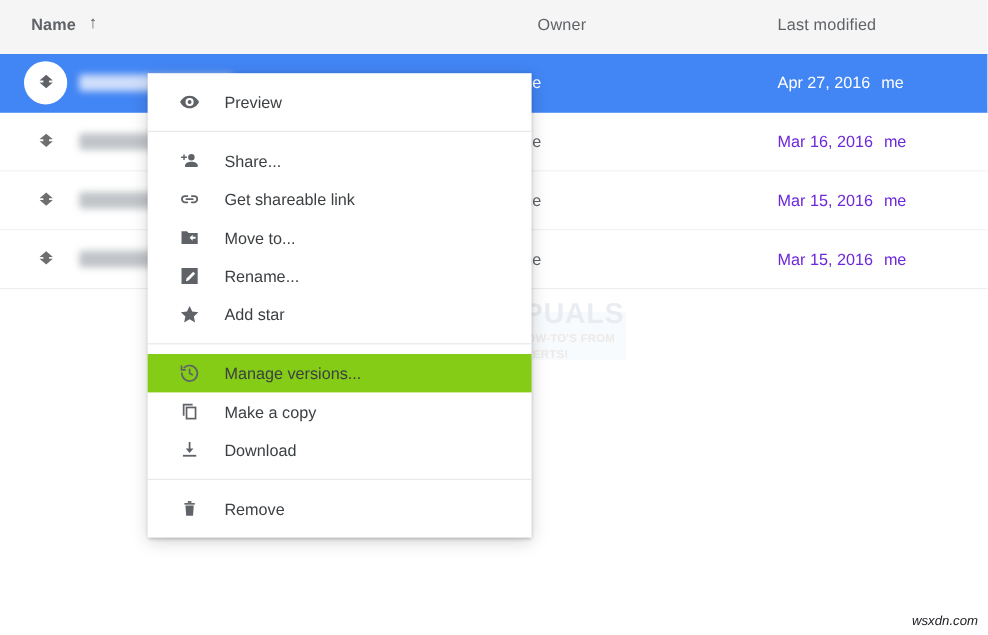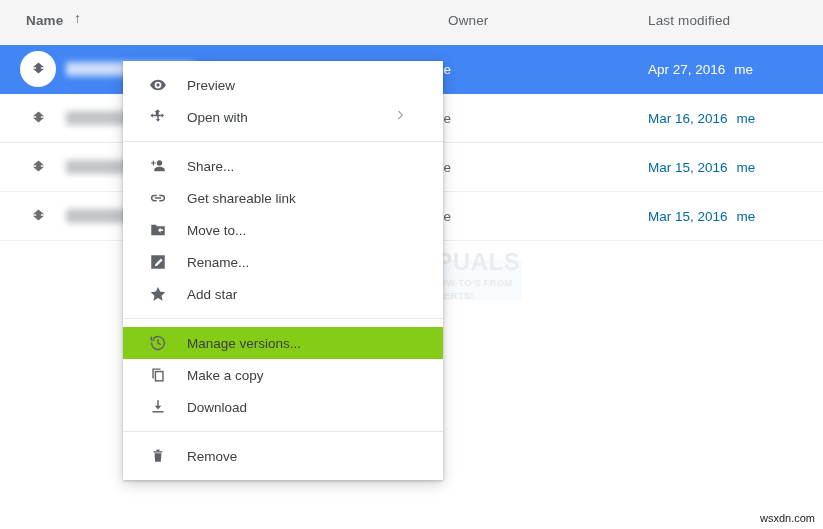--- a/index.html
+++ b/index.html
@@ -94,21 +94,21 @@
     left: 436px; top: 50%;
     transform: translateY(-50%);
     font-size: 13.5px;
     color: #5f6368;
   }
   .row-modified {
     position: absolute;
     left: 648px; top: 50%;
     transform: translateY(-50%);
     font-size: 13.5px;
-    color: #0369a1;
+    color: #6d28d9;
     white-space: nowrap;
   }
   .row-modified .owner-tail {
     margin-left: 9px;
   }
   .file-row.selected .row-owner,
   .file-row.selected .row-modified {
     color: #ffffff;
   }
 
@@ -187,20 +187,21 @@
     margin: 8px 0;
   }
 
   
   #site-credit {
     position: absolute;
     right: 8px; bottom: 5px;
     font-size: 11px;
     color: #202124;
     font-family: "Liberation Sans", sans-serif;
+    font-style: italic;
   }
 </style>
 </head>
 <body>
 
 <div id="column-header">
   <div class="col-label" id="col-name">Name</div>
   <div id="sort-arrow">↑</div>
   <div class="col-label" id="col-owner">Owner</div>
   <div class="col-label" id="col-modified">Last modified</div>
@@ -285,31 +286,20 @@
 
 <div id="context-menu">
     <div class="menu-item">
       <span class="menu-icon">
         <svg width="18" height="18" viewBox="0 0 24 24" fill="#5f6368">
           <path d="M12 5C6.5 5 2.7 9.1 1.5 12c1.2 2.9 5 7 10.5 7s9.3-4.1 10.5-7C21.3 9.1 17.5 5 12 5zm0 11.5A4.5 4.5 0 1 1 12 7.5a4.5 4.5 0 0 1 0 9zm0-2.3a2.2 2.2 0 1 0 0-4.4 2.2 2.2 0 0 0 0 4.4z"></path>
         </svg>
       </span>
       <span class="menu-label">Preview</span>
     </div>
-    <div class="menu-item">
-      <span class="menu-icon">
-        <svg width="18" height="18" viewBox="0 0 24 24" fill="#5f6368">
-          <path d="M12 2l3 3h-2v4h4V7l3 3-3 3v-2h-4v4h2l-3 3-3-3h2v-4H5v2l-3-3 3-3v2h4V5H7z"></path>
-        </svg>
-      </span>
-      <span class="menu-label">Open with</span>
-      <span class="submenu-arrow"><svg width="14" height="14" viewBox="0 0 24 24" fill="none" stroke="#9aa0a6" stroke-width="2" stroke-linecap="round">
-          <path d="M9.5 5.5L16 12l-6.5 6.5"></path>
-        </svg></span>
-    </div>
     <div class="menu-divider"></div>
     <div class="menu-item">
       <span class="menu-icon">
         <svg width="18" height="18" viewBox="0 0 24 24" fill="#5f6368">
           <circle cx="14" cy="8" r="3.6"></circle>
           <path d="M14 13c-3.6 0-7 1.8-7 4v2h14v-2c0-2.2-3.4-4-7-4z"></path>
           <path d="M5 5h1.6v2.2H9v1.6H6.6V11H5V8.8H2.6V7.2H5z"></path>
         </svg>
       </span>
       <span class="menu-label">Share...</span>

